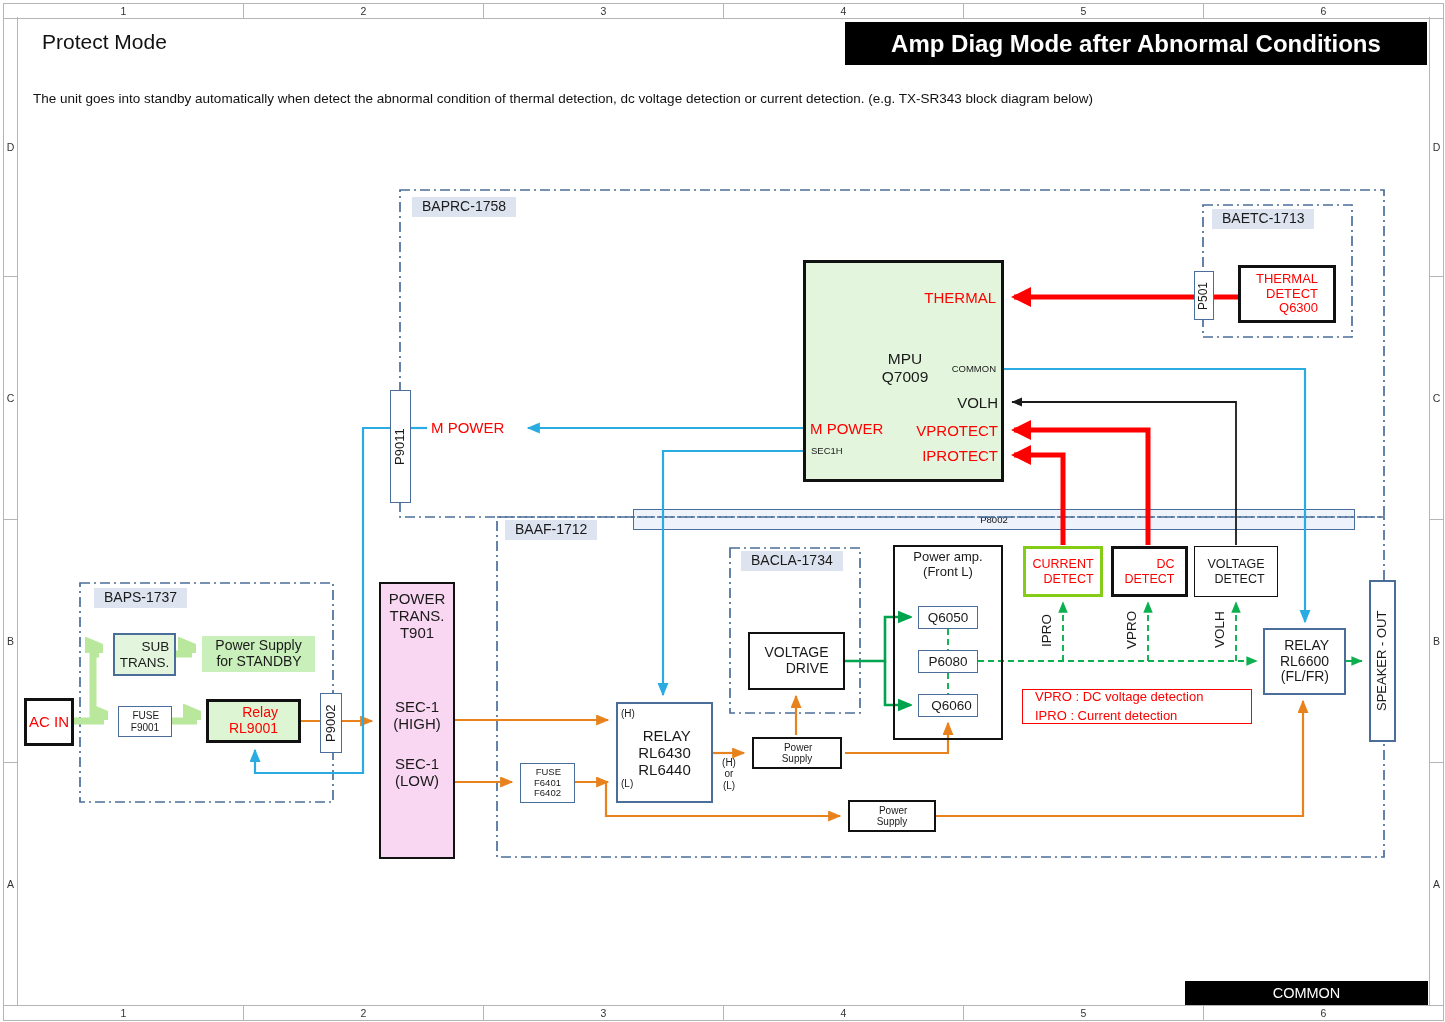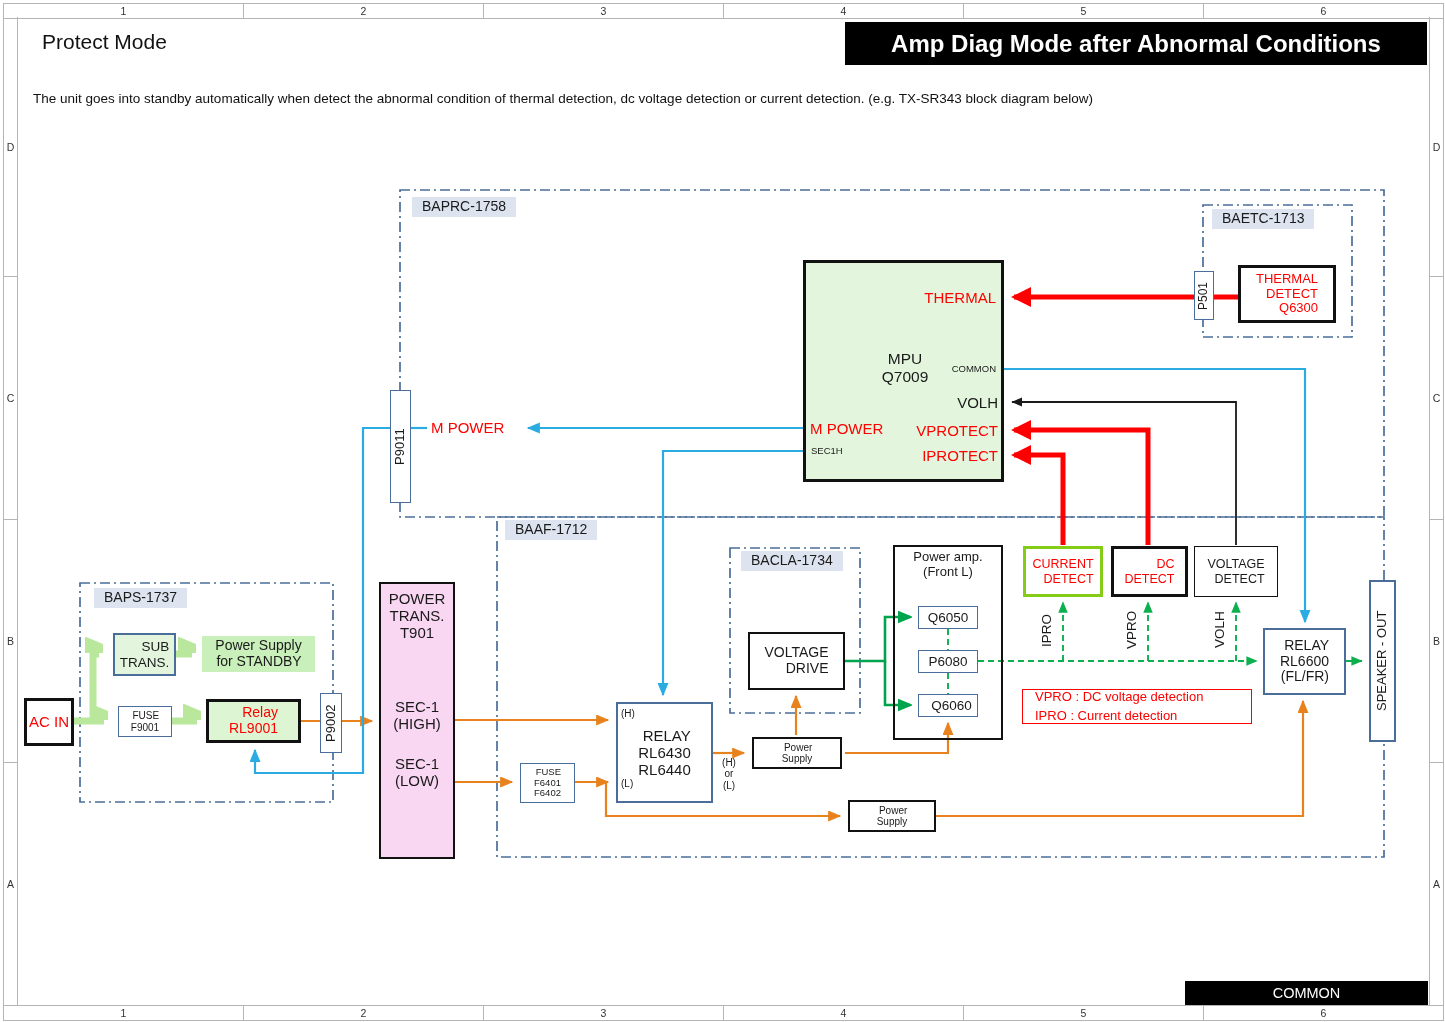--- a/index.html
+++ b/index.html
@@ -48,20 +48,24 @@
     <div class="cell" style="height:260px;border-bottom:1px solid #b5b5b5;">D</div>
     <div class="cell" style="height:243px;border-bottom:1px solid #b5b5b5;">C</div>
     <div class="cell" style="height:243px;border-bottom:1px solid #b5b5b5;">B</div>
     <div class="cell" style="flex:1;">A</div>
   </div>
 
   <div class="lbl" style="left:42px;top:30px;font-size:21px;color:#111;">Protect Mode</div>
   <div class="box" style="left:845px;top:22px;width:582px;height:43px;background:#000;color:#fff;font-size:24px;font-weight:bold;border:none;">Amp Diag Mode after Abnormal Conditions</div>
   <div class="lbl" style="left:33px;top:91px;width:1260px;font-size:13.5px;color:#111;">The unit goes into standby automatically when detect the abnormal condition of thermal detection, dc voltage detection or current detection. (e.g. TX-SR343 block diagram below)</div>
 
+  <div class="abs" style="left:633px;top:509px;width:722px;height:21px;background:#eef3fb;border:1.6px solid #4a6d99;z-index:1;
+              display:flex;align-items:center;justify-content:center;">
+    <span style="font-size:9.5px;color:#111;">P8002</span>
+  </div>
 
   <svg width="1445" height="1022" viewBox="0 0 1445 1022">
     <defs>
       <marker id="aRed" markerUnits="strokeWidth" markerWidth="4.6" markerHeight="4" refX="3.4" refY="2" orient="auto">
         <path d="M0,0 L4,2 L0,4 Z" fill="#fe0000"></path>
         </marker>
       <marker id="aCyn" markerUnits="strokeWidth" markerWidth="6.4" markerHeight="5.6" refX="5.4" refY="2.5" orient="auto">
         <path d="M0,0 L6,2.5 L0,5 Z" fill="#2aace2"></path>
         </marker>
       <marker id="aOrg" markerUnits="strokeWidth" markerWidth="6.4" markerHeight="5.6" refX="5.4" refY="2.5" orient="auto">

